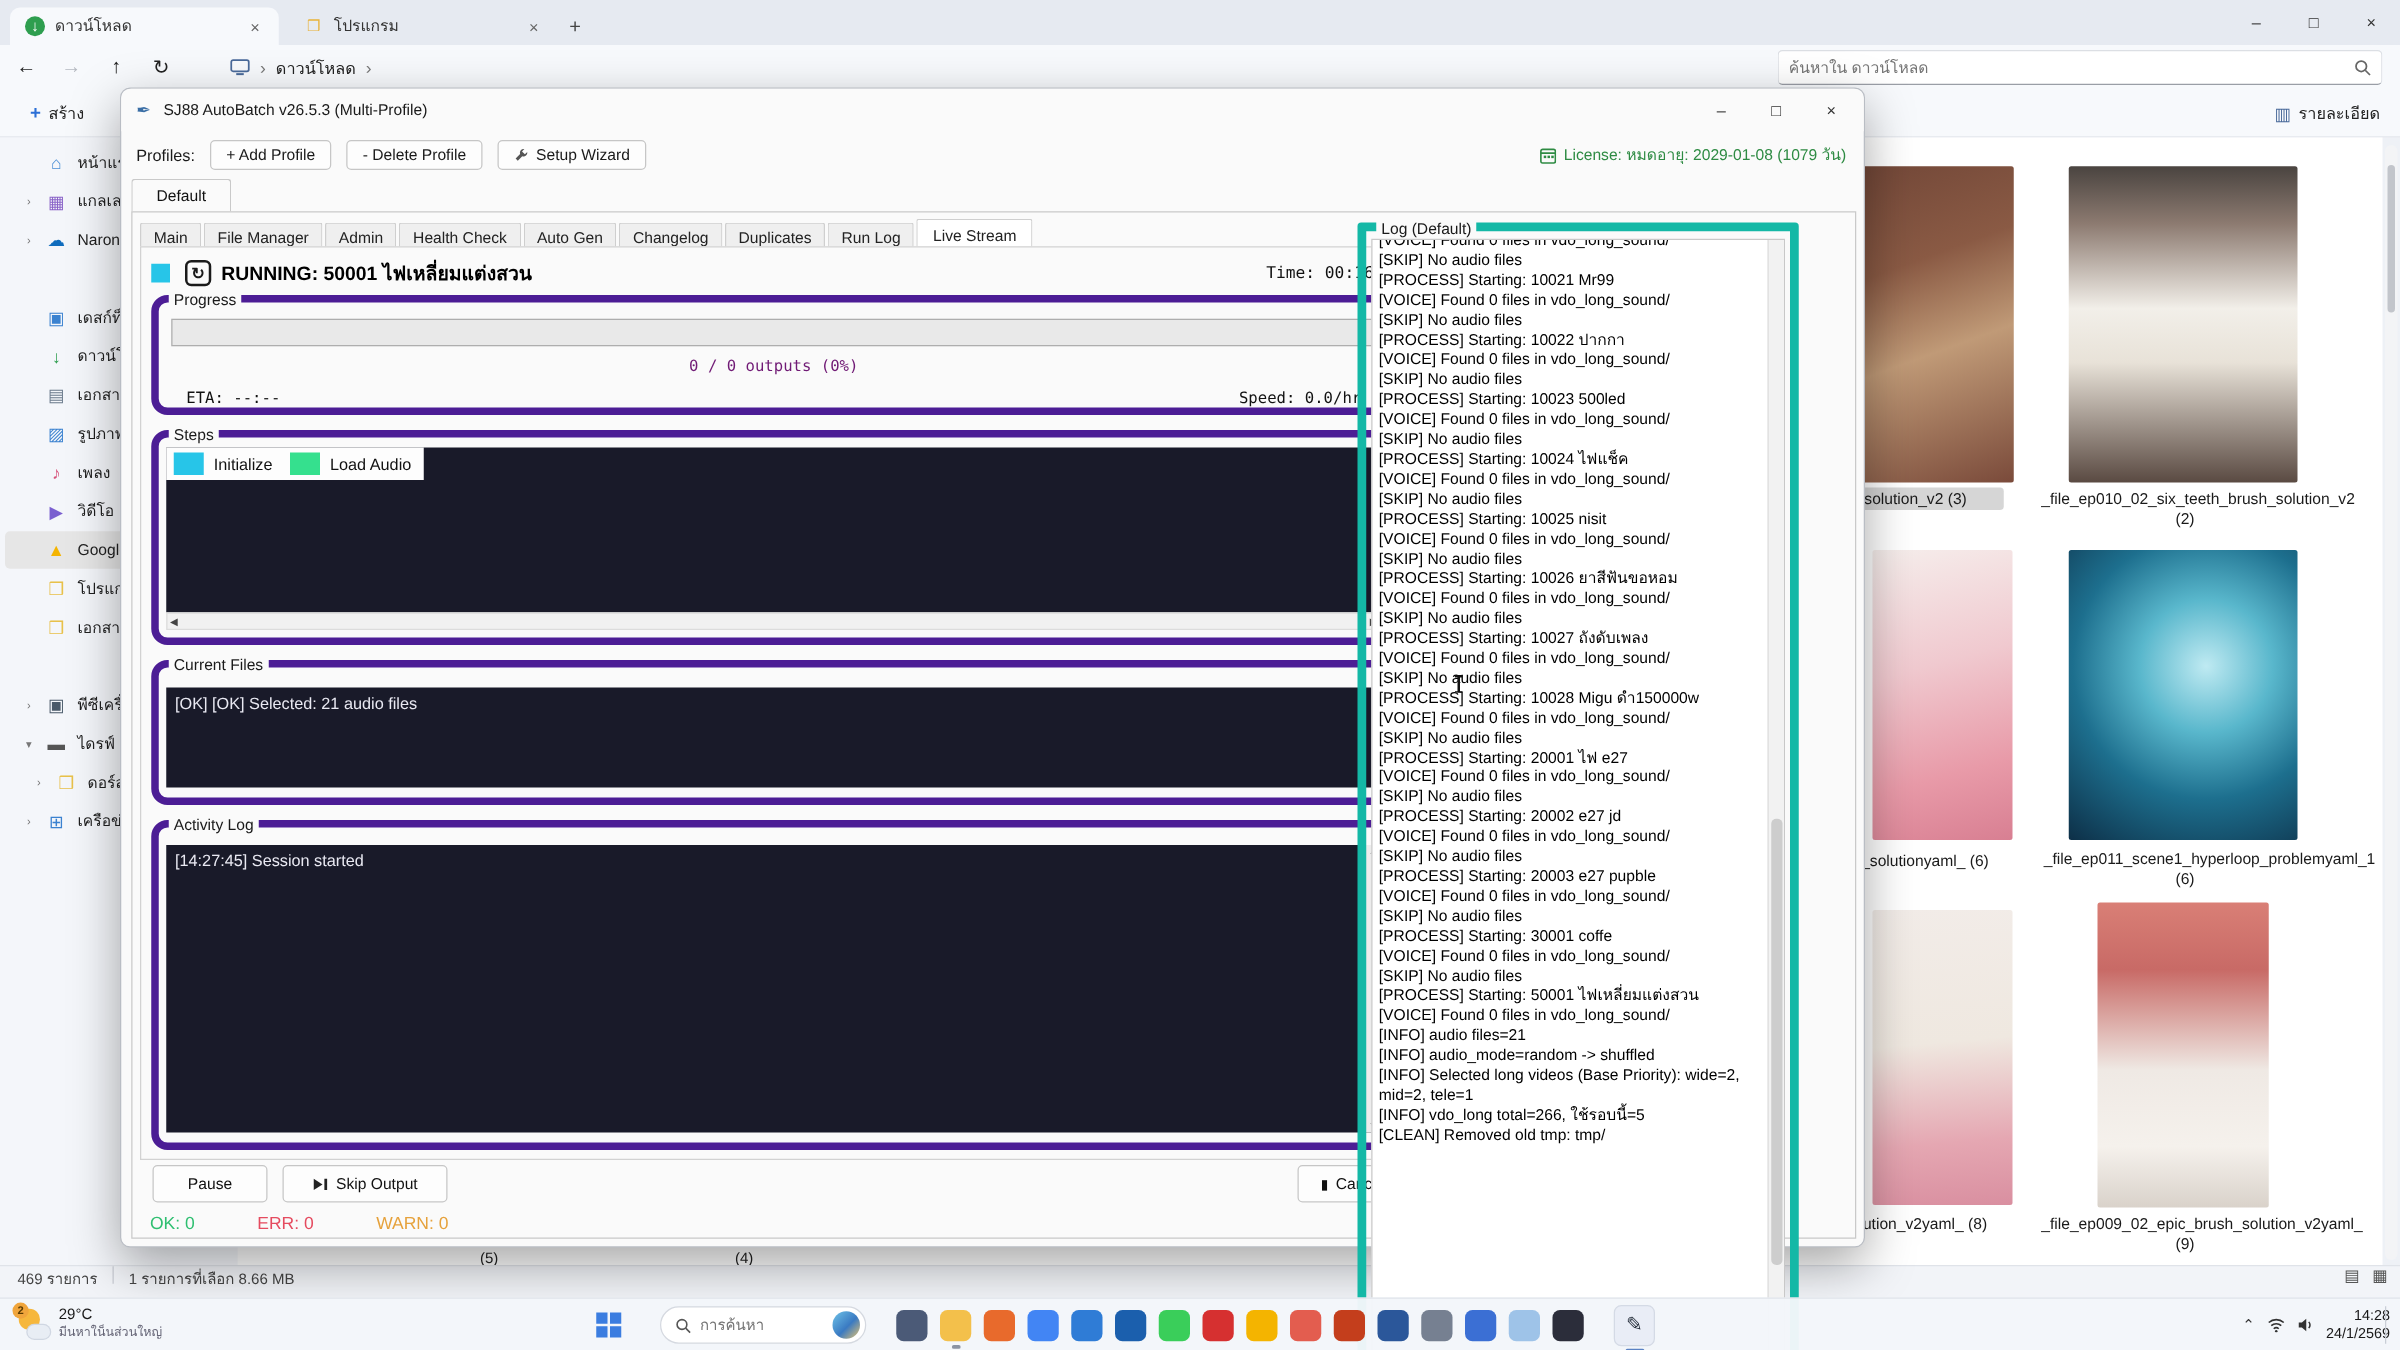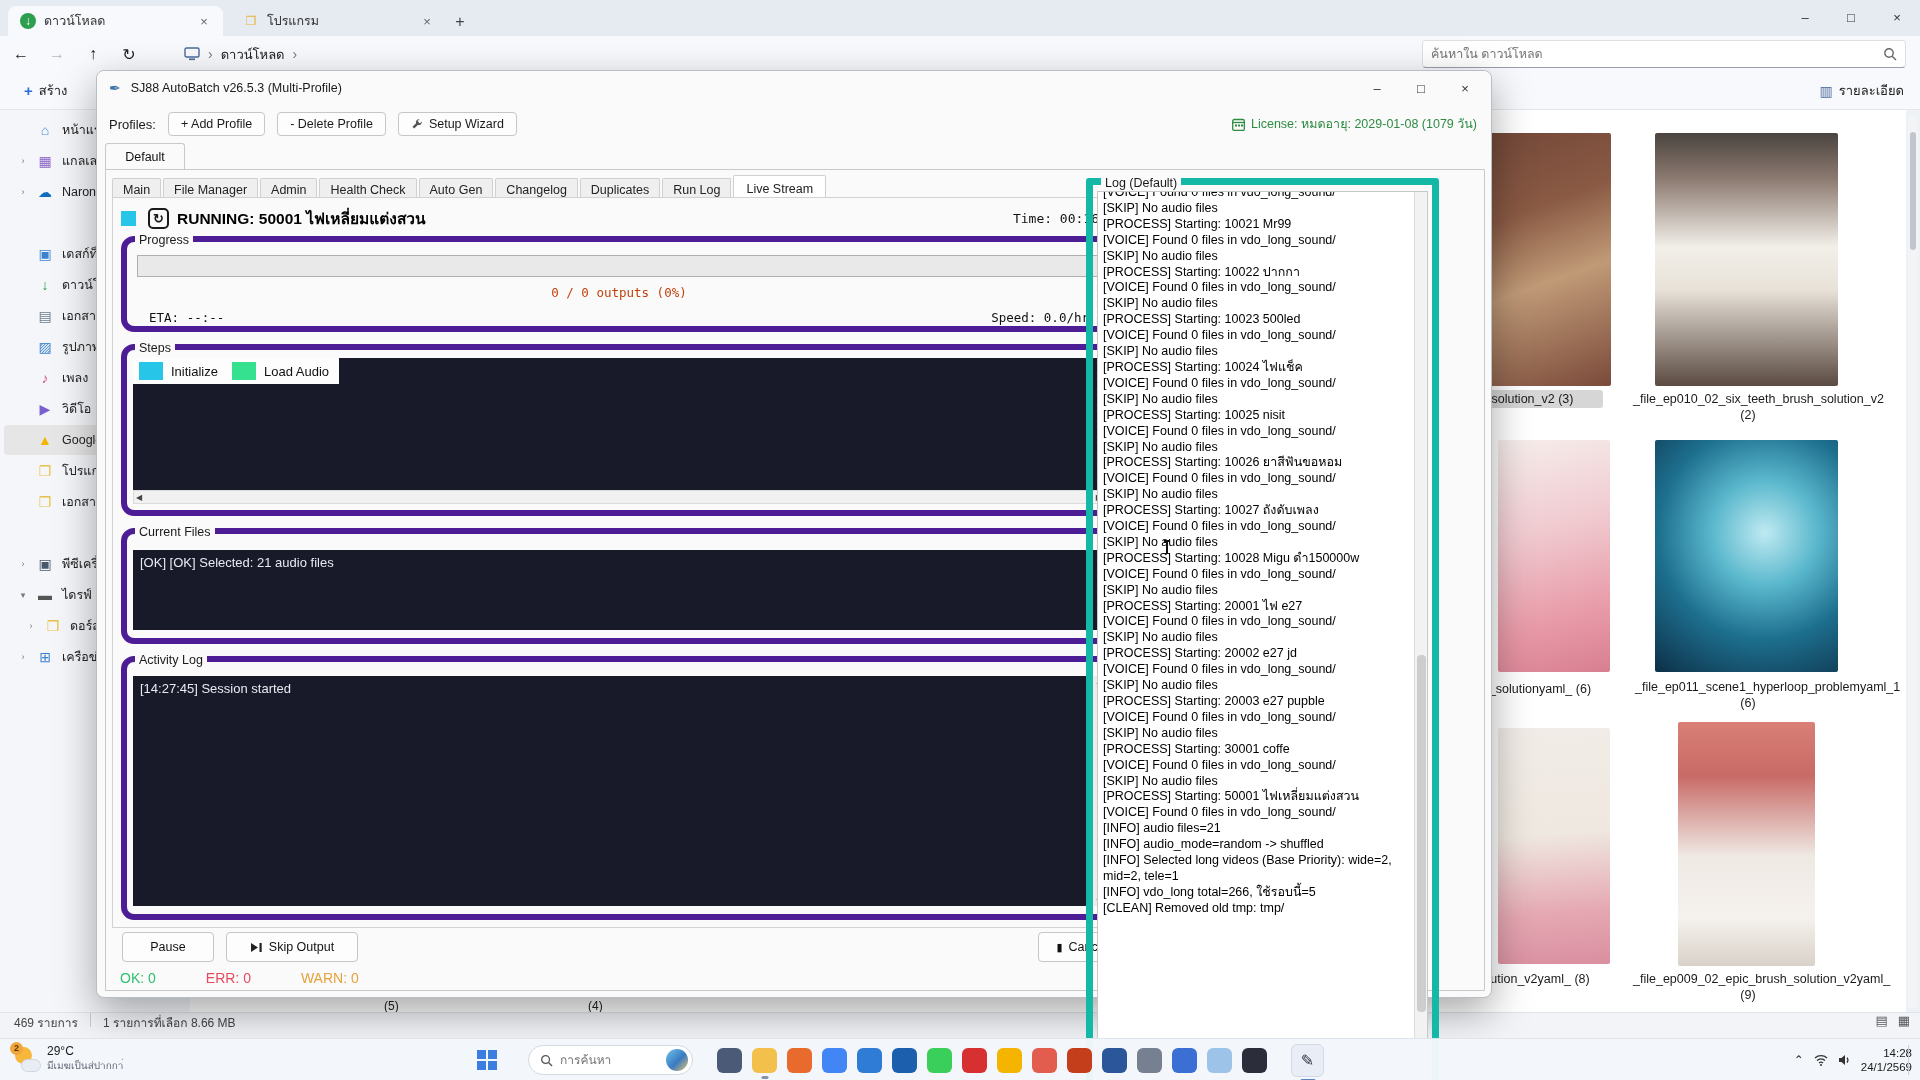--- a/index.html
+++ b/index.html
@@ -68,21 +68,21 @@
   .ntab.active{background:#fff;padding:6px 12px;position:relative;top:1px}
   .lpane{position:absolute;left:6px;top:27px;width:1014px;height:731px;border:1px solid #d2d2d2;background:#fafafa}
   .runhdr{position:absolute;left:8px;top:8px;right:8px;height:24px;display:flex;align-items:center}
   .cyansq{width:15px;height:15px;background:#27c5e8;margin-right:12px}
   .boxico{width:21px;height:21px;border:2px solid #1a1a1a;border-radius:5px;display:flex;align-items:center;justify-content:center;font-size:13px;font-weight:bold;color:#1a1a1a;margin-right:8px}
   .runtitle{font-size:15.5px;font-weight:bold;color:#000}
   .runtime{margin-left:auto;font-family:"DejaVu Sans Mono",monospace;font-size:13px;color:#111;margin-right:18px}
   .group{position:absolute;border:6px solid #4c1d95;border-radius:13px}
   .glabel{position:absolute;top:-9px;left:8px;background:#fafafa;padding:0 4px;font-size:12.5px;color:#1a1a1a}
   .pbar{position:absolute;left:10px;top:13px;right:10px;height:22px;background:#e9e9e9;border:1px solid #aeaeae}
-  .pout{position:absolute;left:0;top:43px;width:100%;text-align:center;font-family:"DejaVu Sans Mono",monospace;font-size:12.5px;color:#c2410c}
+  .pout{position:absolute;left:0;top:43px;width:100%;text-align:center;font-family:"DejaVu Sans Mono",monospace;font-size:12.5px;color:#701a75}
   .peta{position:absolute;left:22px;top:68px;font-family:"DejaVu Sans Mono",monospace;font-size:12.5px;color:#111}
   .pspd{position:absolute;right:22px;top:68px;font-family:"DejaVu Sans Mono",monospace;font-size:12.5px;color:#111}
   .console{background:#191a29;color:#e9e9f2;font-family:"DejaVu Sans Mono",monospace;font-size:13px}
   .stepscanvas{position:absolute;left:6px;top:8px;right:6px;height:132px}
   .legend{position:absolute;left:0;top:0;height:26px;background:#fdfdfd;display:flex;align-items:center;padding:0 10px 0 6px;gap:14px}
   .lchip{display:flex;align-items:center;gap:8px;font-family:"DejaVu Sans Mono",monospace;font-size:13px;color:#111}
   .lsw{width:24px;height:18px}
   .hscroll{position:absolute;left:6px;right:6px;bottom:6px;height:14px;background:#f1f1f1;border:1px solid #dcdcdc;display:flex;align-items:center;justify-content:space-between;padding:0 2px;font-size:8px;color:#444}
   .cfline{position:absolute;left:6px;top:16px;right:6px;bottom:8px;padding:5px 7px}
   .alog{position:absolute;left:6px;top:14px;right:6px;bottom:8px;padding:5px 7px}
@@ -526,21 +526,21 @@
 
   <div id="taskbar">
     <div class="weather">
       <div class="wicon">
         <span class="wsun"></span>
           <span class="wcloud"></span>
         <span class="wbadge">2</span>
       </div>
       <div>
         <div class="wtemp">29°C</div>
-        <div class="wcond">มีเมฆเป็นส่ปากกา่</div>
+        <div class="wcond">มีนหาใน็นส่วนใหญ่</div>
       </div>
     </div>
 
     <div class="centerbar">
       <div class="startbtn">
         <span class="startglyph">
             <span></span>
             <span></span>
             <span></span>
             <span></span>

